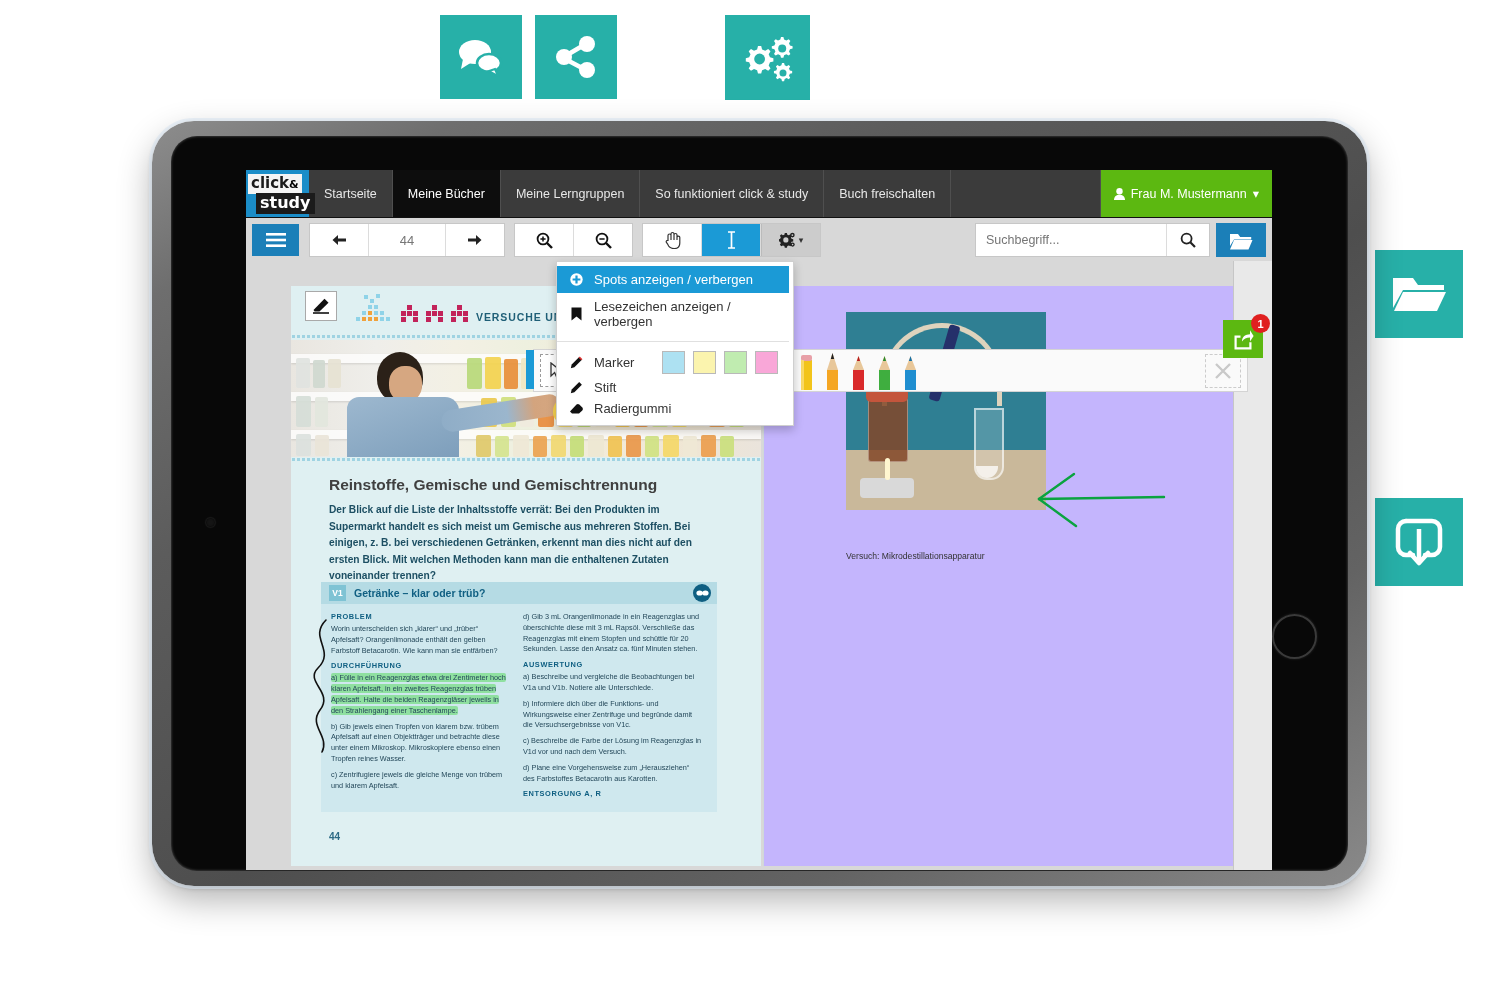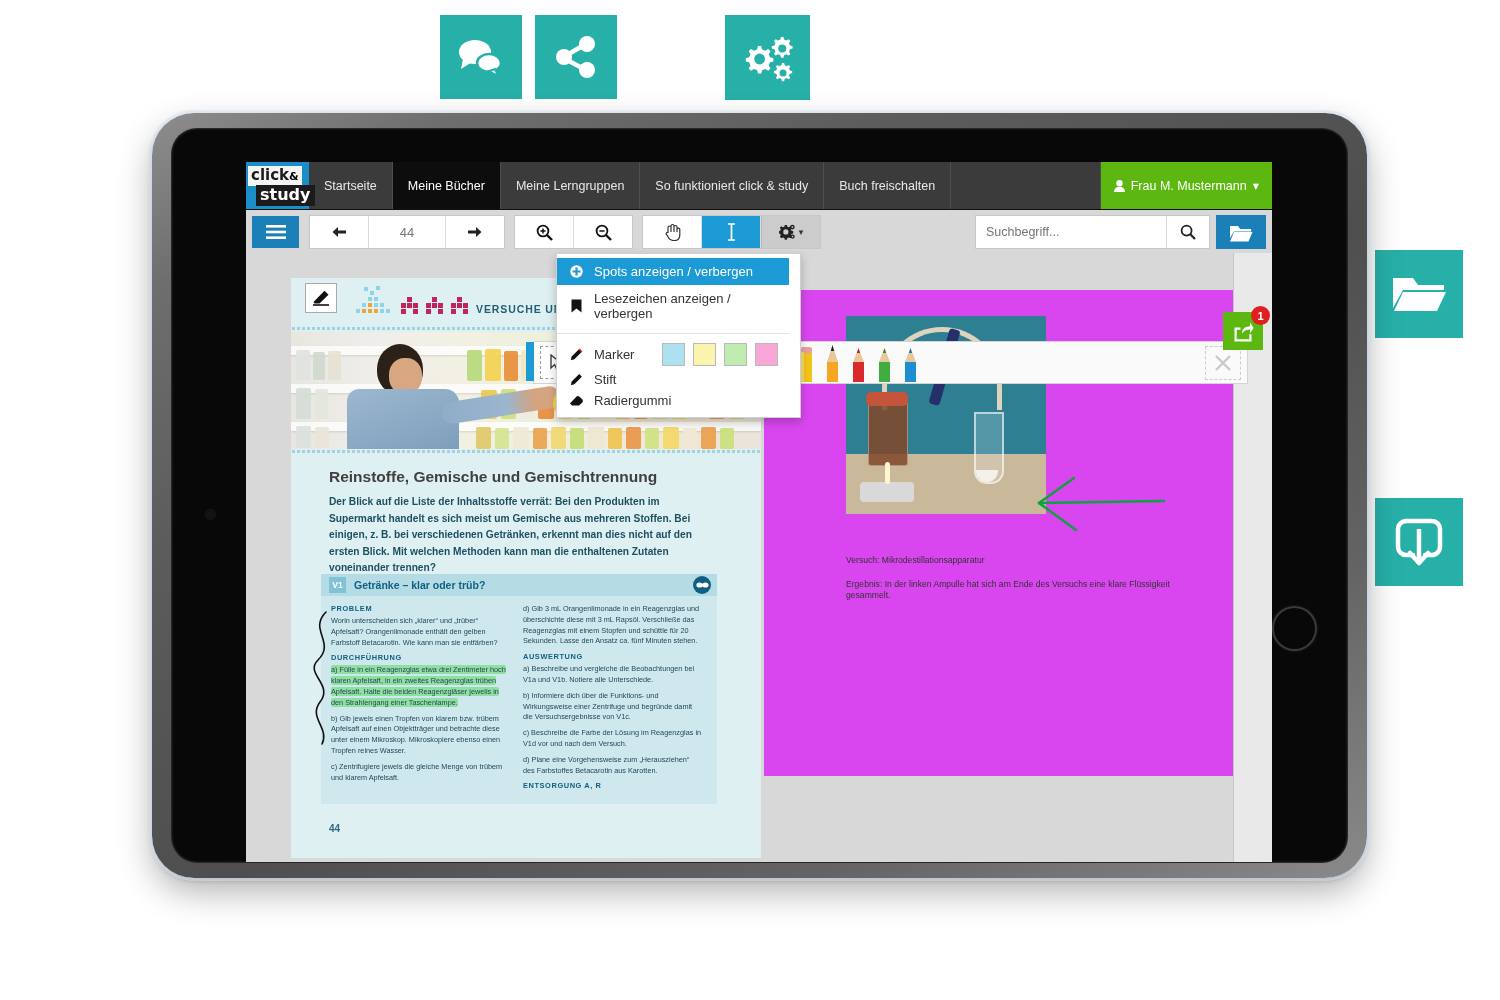--- a/index.html
+++ b/index.html
@@ -14,21 +14,21 @@
   .promo{position:absolute;background:#27b0a8;display:flex;align-items:center;justify-content:center;}
   .promo svg{display:block;}
   #promo-chat{left:440px;top:15px;width:82px;height:84px;}
   #promo-share{left:535px;top:15px;width:82px;height:84px;}
   #promo-gear{left:725px;top:15px;width:85px;height:85px;}
   #promo-folder{left:1375px;top:250px;width:88px;height:88px;}
   #promo-download{left:1375px;top:498px;width:88px;height:88px;}
 
   
   .tablet{
-    position:absolute;left:152px;top:113px;width:1215px;height:765px;
+    position:absolute;left:152px;top:121px;width:1215px;height:765px;
     border-radius:42px;
     background:linear-gradient(150deg,#8d8d8d 0%,#6e6e6e 12%,#5c5c5c 30%,#4e4e4e 55%,#636363 78%,#8a8a8a 100%);
     box-shadow:0 14px 34px rgba(0,0,0,.30), 0 2px 5px rgba(0,0,0,.25);
     padding:0;
   }
   .tablet:before{ 
     content:"";position:absolute;left:-3px;top:-3px;right:-3px;bottom:-3px;
     border-radius:45px;border:3px solid rgba(215,228,240,.55);
     pointer-events:none;
   }
@@ -77,21 +77,21 @@
   .tb-spacer{flex:1;}
   .searchbox{display:flex;height:32px;border:1px solid #c7c7c7;background:#fff;margin-right:6px;gap:25px;}
   .searchbox input{border:none;outline:none;width:145px;padding:0 10px;font-size:12.5px;color:#555;
       font-family:"Liberation Sans",sans-serif;background:transparent;}
   .searchbox .sbtn{width:42px;display:flex;align-items:center;justify-content:center;
       border-left:1px solid #dcdcdc;cursor:pointer;}
   .tb-open{width:50px;height:34px;background:#1b7fb8;display:flex;align-items:center;justify-content:center;cursor:pointer;}
 
   
   .dropdown{position:absolute;left:310px;top:43px;width:232px;background:#fff;
-      border:1px solid #cfcfcf;box-shadow:0 4px 9px rgba(0,0,0,.22);z-index:40;padding:4px 11px 6px 0;}
+      border:1px solid #cfcfcf;box-shadow:0 4px 9px rgba(0,0,0,.22);z-index:40;padding:4px 4px 6px 0;}
   .dd-item{display:flex;align-items:center;gap:10px;padding:6px 11px;font-size:13px;color:#333;cursor:pointer;}
   .dd-item.hl{background:#1b9ad6;color:#fff;}
   .dd-sep{height:1px;background:#e0e0e0;margin:6px 0;}
   .dd-icn{width:16px;display:flex;align-items:center;justify-content:center;flex:none;}
   .dd-row{display:flex;align-items:center;padding:3px 11px;font-size:13px;color:#333;cursor:pointer;gap:10px;}
   .swatches{margin-left:auto;display:flex;gap:8px;}
   .sw{width:21px;height:21px;border:1px solid #b9b9b9;cursor:pointer;}
 
   
   .annostrip{position:absolute;left:287px;top:88px;right:24px;height:41px;background:#fafafa;
@@ -99,22 +99,22 @@
   .annostrip:before{content:"";position:absolute;left:-8px;top:0px;width:8px;height:39px;background:#1b9ad6;}
   .atool{width:33px;height:31px;border:1px dashed #9b9b9b;display:flex;align-items:center;justify-content:center;
       background:#fff;cursor:pointer;}
   .pencil{width:19px;height:38px;position:relative;cursor:pointer;}
   .closeX{margin-left:auto;width:34px;height:32px;border:1px dashed #ccc;display:flex;align-items:center;
       justify-content:center;cursor:pointer;}
 
   
   .pages{position:absolute;left:0;top:91px;right:0;bottom:0;background:#d8d8d8;}
   .pageL{position:absolute;left:45px;top:25px;width:470px;height:580px;background:#dff0f2;overflow:hidden;}
-  .pageR{position:absolute;left:517px;top:25px;width:470px;height:486px;background:#d946ef;overflow:hidden;
-      border-left:1px solid #cfd8da;margin-top:12px;}
+  .pageR{position:absolute;left:517px;top:25px;width:470px;height:580px;background:#c4b5fd;overflow:hidden;
+      border-left:1px solid #cfd8da;}
   .railR{position:absolute;right:0;top:0;width:38px;bottom:0;background:#e9e9e9;border-left:1px solid #c6c6c6;}
   .sharebtn{position:absolute;right:9px;top:59px;width:40px;height:38px;background:#5cb811;
       display:flex;align-items:center;justify-content:center;z-index:25;cursor:pointer;}
   .badge{position:absolute;right:2px;top:53px;width:19px;height:19px;border-radius:50%;background:#e02020;
       color:#fff;font-size:11px;display:flex;align-items:center;justify-content:center;z-index:26;font-weight:700;}
 
   
   .penbtn{position:absolute;left:14px;top:5px;width:30px;height:28px;background:#fff;border:1px solid #a9a9a9;
       display:flex;align-items:center;justify-content:center;z-index:5;cursor:pointer;}
   .dotart{position:absolute;left:55px;top:5px;width:260px;height:40px;}
@@ -651,21 +651,20 @@
               <div class="burner"></div>
               <div class="flame"></div>
             </div>
             <svg style="position:absolute;left:272px;top:185px;" width="130" height="60" viewBox="0 0 130 60">
               <path d="M3 28 L128 26" stroke="#0aa33f" stroke-width="2.4" fill="none" stroke-linecap="round"></path>
               <path d="M3 28 L38 3" stroke="#0aa33f" stroke-width="2.4" fill="none" stroke-linecap="round"></path>
               <path d="M3 28 L40 55" stroke="#0aa33f" stroke-width="2.4" fill="none" stroke-linecap="round"></path>
             </svg>
             <div class="caption">
               <div>Versuch: Mikrodestillationsapparatur</div>
-              <div class="c2">Ergebnis: In der linken Ampulle hat sich am Ende des Versuchs eine klare Flüssigkeit gesammelt.</div>
             </div>
           </div>
 
           <div class="railR"></div>
           <div class="sharebtn">
             <svg width="22" height="22" viewBox="0 0 22 22">
                 <path d="M2.5 7.5 h6 v2.2 H4.7 v9.6 h12.6 v-5 h2.2 v7.2 H2.5 Z" fill="#fff"></path>
                 <path d="M10 13.5 C10 8.5, 13.5 6.4, 18 6.2 V2.2 L21.6 8 L18 13.4 V9.4 C14.4 9.6, 11.8 10.8, 10 13.5 Z" fill="#fff"></path>
               </svg>
           </div>

